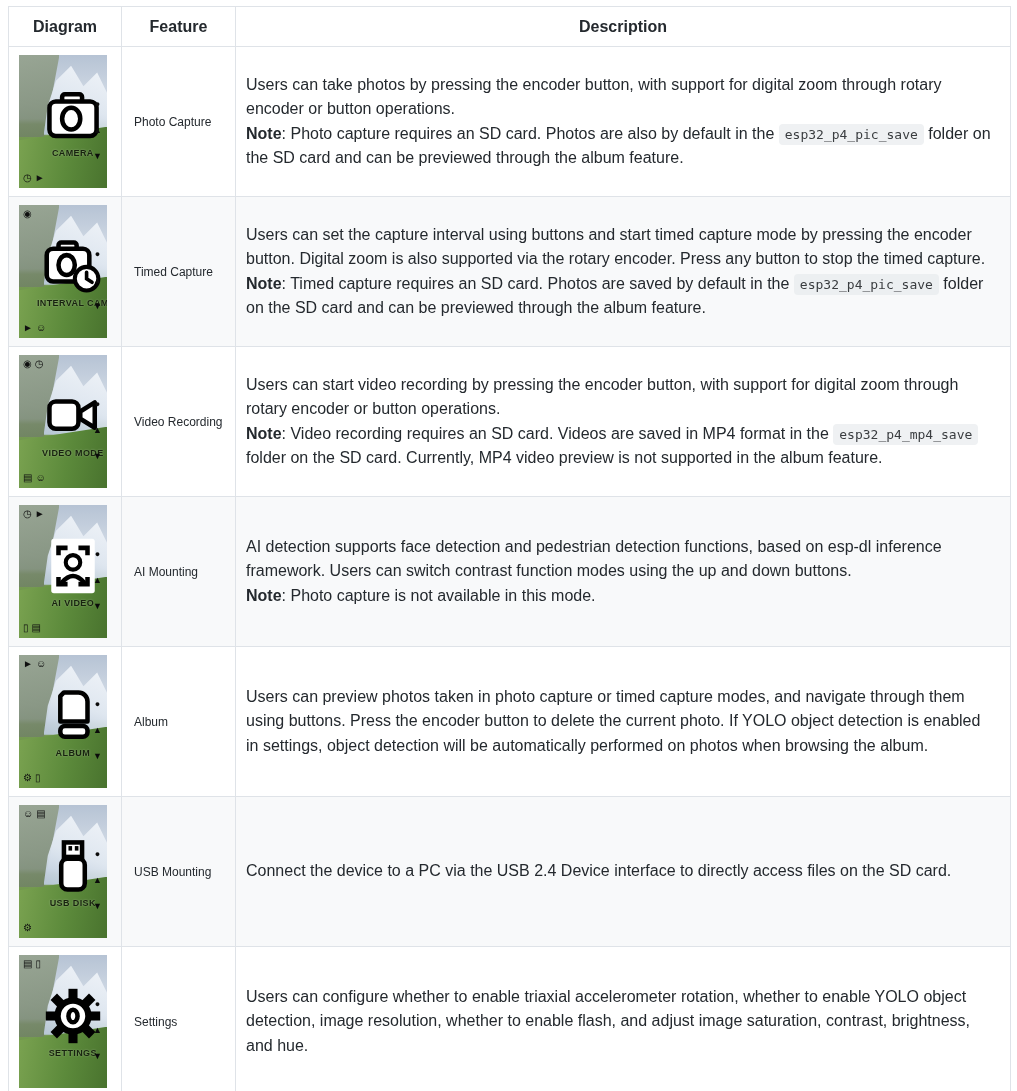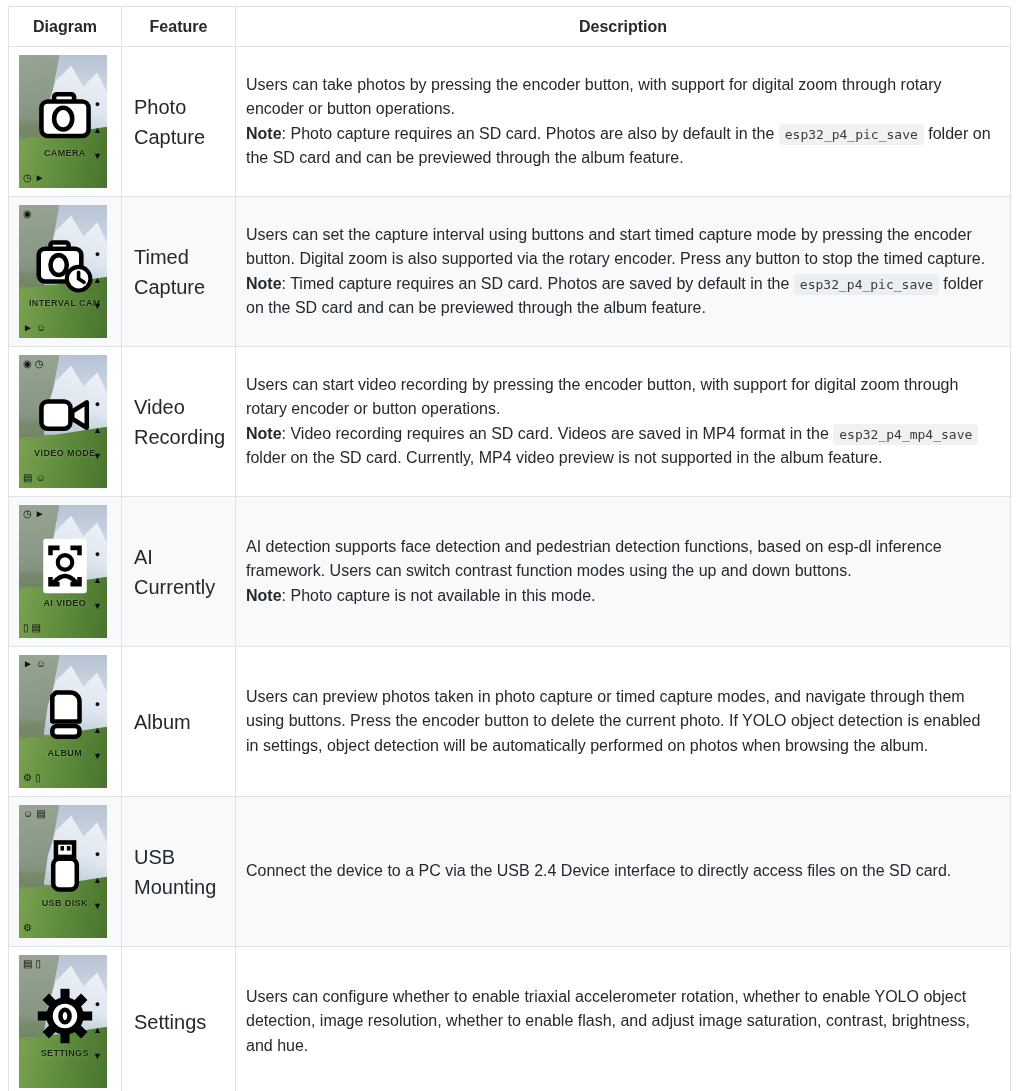--- a/index.html
+++ b/index.html
@@ -25,21 +25,21 @@
     font-size: 16px;
     text-align: center;
     background: #ffffff;
     padding: 4px 6px;
   }
   col.c-diagram { width: 113px; }
   col.c-feature { width: 114px; }
   .features td { height: 149px; background: #ffffff; }
   tr.alt td { background: #f8f9fa; }
   td.diagram-cell { padding: 8px 0 8px 10px; }
-  td.feature-cell { padding: 10px 12px; font-size: 20px; line-height: 1.5; }
+  td.feature-cell { padding: 10px 12px; font-size: 12px; line-height: 1.5; }
   td.desc-cell { padding: 12px 16px 12px 10px; font-size: 16px; line-height: 1.53; }
   td.desc-cell strong { font-weight: 700; }
   td.desc-cell code {
     font-family: "DejaVu Sans Mono", "Liberation Mono", monospace;
     font-size: 13px;
     background: #eff1f3;
     border-radius: 4px;
     padding: 3px 6px;
     color: #3a3d40;
     white-space: nowrap;
@@ -64,21 +64,21 @@
     background: linear-gradient(200deg, #f3f6fa 0%, #dfe7f0 55%, #b9c8da 100%);
     clip-path: polygon(18% 22%, 40% 0, 58% 30%, 78% 10%, 100% 55%, 100% 100%, 0 100%, 6% 58%);
     opacity: .95;
   }
   .scene .grass {
     position: absolute; left: 0; bottom: 0; width: 100%; height: 46%;
     background: linear-gradient(100deg, #7ba351 0%, #5c8a3b 55%, #49732e 100%);
     clip-path: polygon(0 22%, 100% 0, 100% 100%, 0 100%);
   }
   .scene .center-stack {
-    position: absolute; left: 8px; top: 0; width: 86%; height: 100%;
+    position: absolute; left: 16px; top: 0; width: 86%; height: 100%;
     display: flex; flex-direction: column; align-items: center; justify-content: center;
     gap: 3px; padding-top: 2px;
   }
   .scene svg.main-icon { width: 58px; height: 58px; display: block; }
   .scene .screen-label {
     font-size: 9px; font-weight: 700; letter-spacing: .4px;
     color: #18230f; white-space: nowrap;
     text-shadow: 0 0 2px rgba(255,255,255,.35);
   }
   .scene .indicator {
@@ -268,21 +268,21 @@
                 <span>●</span>
                 <span>▲</span>
                 <span>▼</span>
               </div>
         <div class="mini-row bottom">
                 <span>▯</span>
                 <span>▤</span>
               </div>
       </div>
     </td>
-    <td class="feature-cell">AI Currently</td>
+    <td class="feature-cell">AI Mounting</td>
     <td class="desc-cell"><span>AI detection supports face detection and pedestrian detection functions, based on esp-dl inference framework. Users can switch contrast function modes using the up and down buttons.</span><br><strong>Note</strong><span>: Photo capture is not available in this mode.</span></td>
   </tr>
         <tr>
     <td class="diagram-cell">
       <div class="scene">
         <div class="trees"></div>
         <div class="mountain"></div>
         <div class="grass"></div>
         <div class="mini-row top">
                 <span>►</span>

